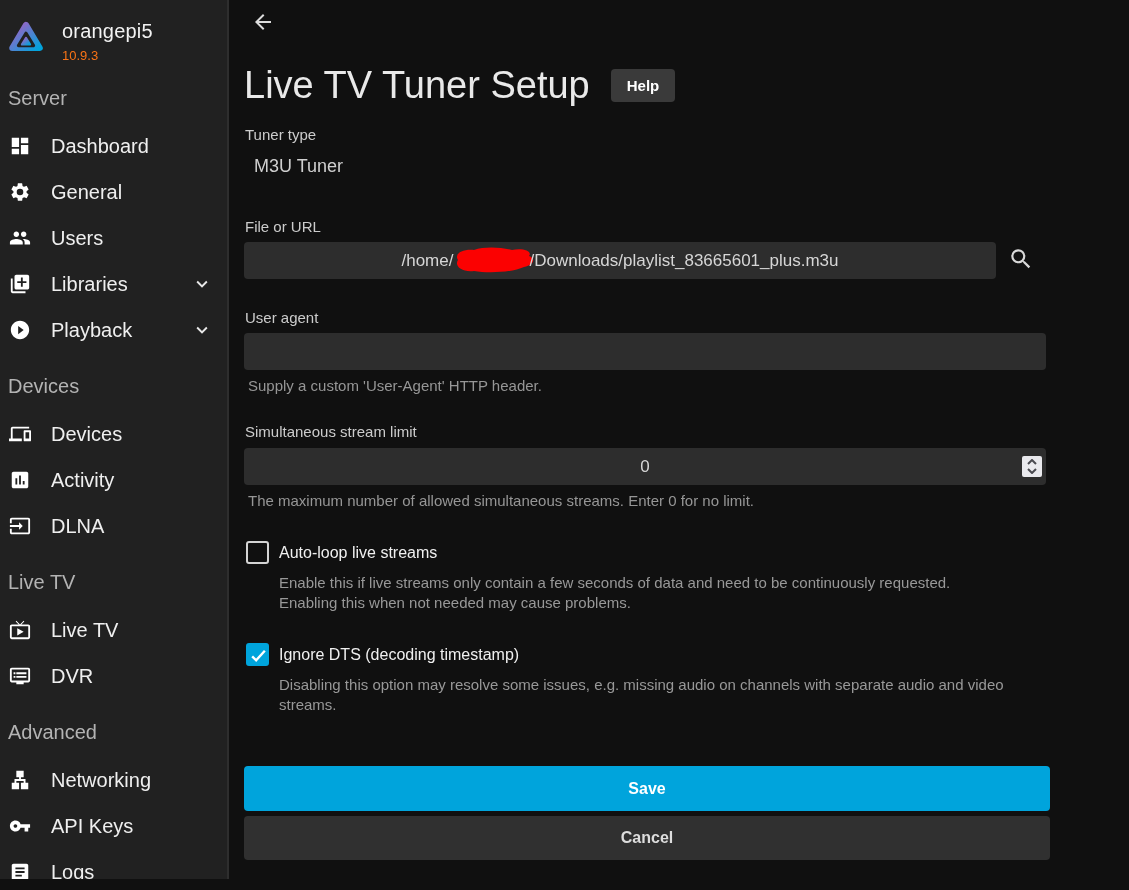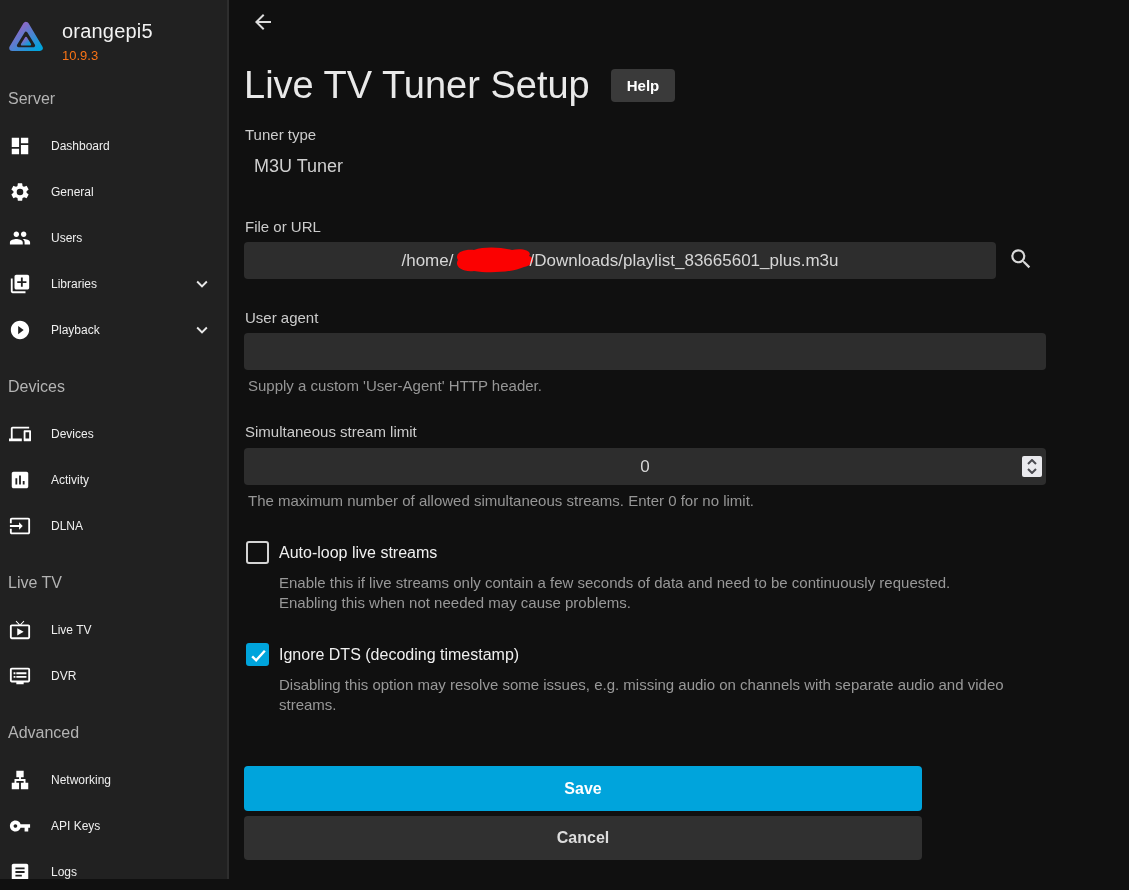--- a/index.html
+++ b/index.html
@@ -8,27 +8,27 @@
 
   
   .sidebar { position:absolute; left:0; top:0; width:229px; height:879px; background:#212121; overflow:hidden; }
   .sidebar::after { content:""; position:absolute; right:0; top:0; width:2px; height:100%; background:#2e2e2e; }
   .sidebar-header { display:flex; align-items:flex-start; padding:19px 0 0 8px; height:73px; cursor:pointer; }
   .logo { width:36px; height:37px; flex:0 0 auto; }
   .server-meta { margin-left:18px; padding-top:1px; }
   .server-name { font-size:20px; font-weight:500; color:#f2f2f2; letter-spacing:.2px; }
   .server-version { font-size:13px; color:#f97316; margin-top:5px; }
 
-  .nav-heading { margin:26px 0 0 8px; font-size:16px; line-height:15px; color:#b3b3b3; }
+  .nav-heading { margin:26px 0 0 8px; font-size:20px; line-height:15px; color:#b3b3b3; }
   .nav-heading.first { margin-top:18px; }
   .nav-item { height:46px; display:flex; align-items:center; padding:0 14px 0 8px; cursor:pointer; position:relative; }
   .nav-heading + .nav-item { margin-top:17px; }
   .nav-icon { width:24px; height:24px; display:flex; align-items:center; justify-content:center; }
   .nav-icon svg { width:22px; height:22px; fill:#ffffff; }
-  .nav-label { margin-left:19px; font-size:12px; color:#efefef; }
+  .nav-label { margin-left:19px; font-size:20px; color:#efefef; }
   .nav-chevron { position:absolute; right:16px; top:12px; width:22px; height:22px; }
   .nav-chevron svg { width:22px; height:22px; fill:#e8e8e8; }
 
   
   .main { position:absolute; left:229px; top:0; width:900px; height:890px; background:#101010; }
 
   .icon-btn { background:none; border:none; cursor:pointer; padding:0; display:inline-flex; }
   .back-btn { position:absolute; left:22px; top:10px; }
   .back-btn svg { width:24px; height:24px; fill:#dcdcdc; }
 
@@ -65,21 +65,21 @@
   .checkbox.checked { background:#00a4dc; border-color:#00a4dc; }
   .checkbox svg { position:absolute; left:1px; top:1px; width:19px; height:19px; display:none; }
   .checkbox.checked svg { display:block; }
   .checkbox-label { margin-left:10px; font-size:16px; color:#f0f0f0; }
   .cb1 { left:17px; top:541px; }
   .cb2 { left:17px; top:643px; }
   .cb-desc { position:absolute; left:50px; font-size:15px; line-height:20px; color:#989898; white-space:pre-line; width:840px; }
   .desc1 { top:573px; }
   .desc2 { top:675px; }
 
-  .btn-block { position:absolute; left:15px; width:678px; border:none; border-radius:4px; font-family:inherit;
+  .btn-block { position:absolute; left:15px; width:806px; border:none; border-radius:4px; font-family:inherit;
                font-size:16px; font-weight:700; cursor:pointer; }
   .save-btn { top:766px; height:45px; background:#00a4dc; color:#ffffff; }
   .cancel-btn { top:816px; height:44px; background:#303030; color:#dddddd; }
 </style>
 </head>
 <body>
 
 <div class="sidebar">
   <div class="sidebar-header">
     <svg class="logo" viewBox="0 0 120 120">

